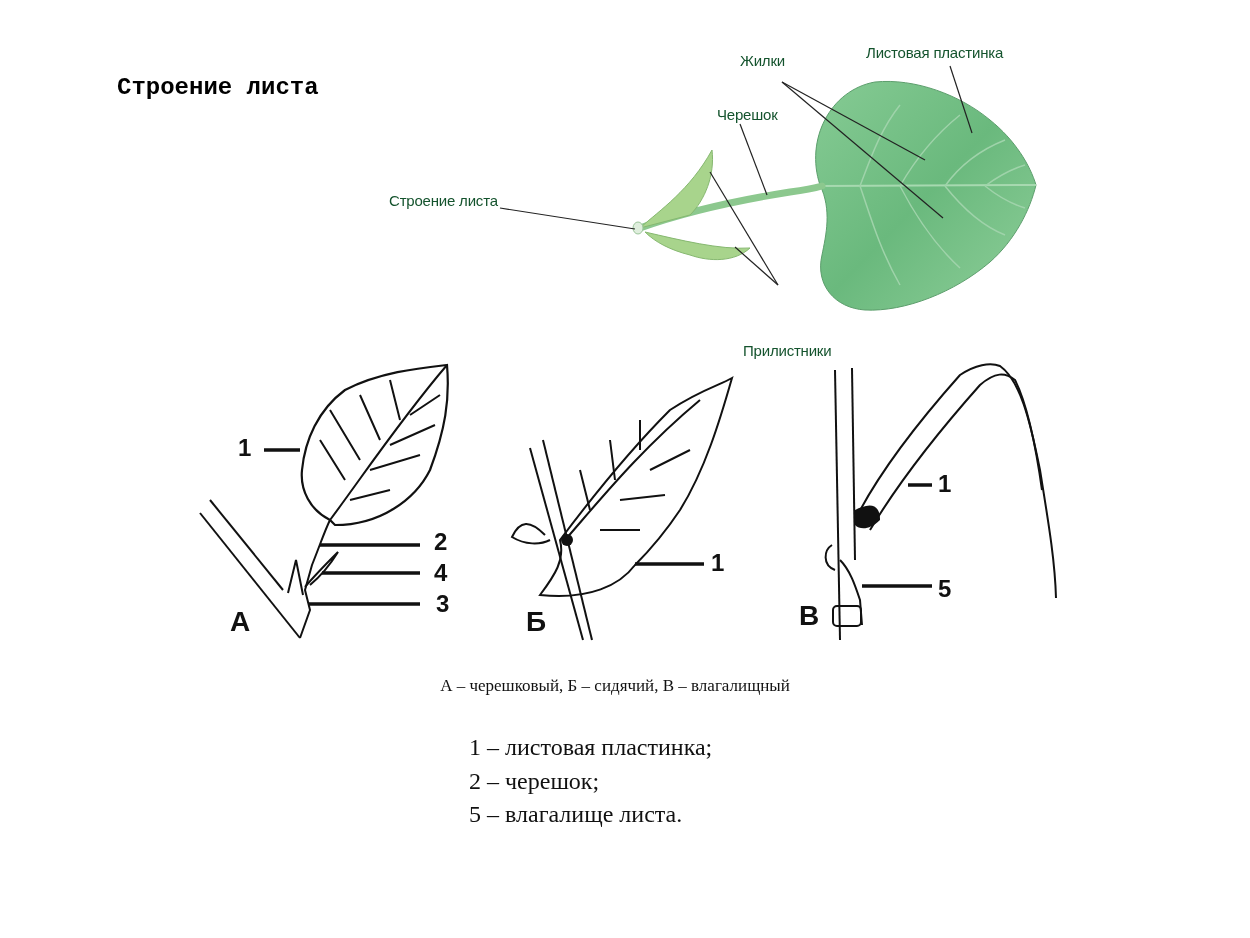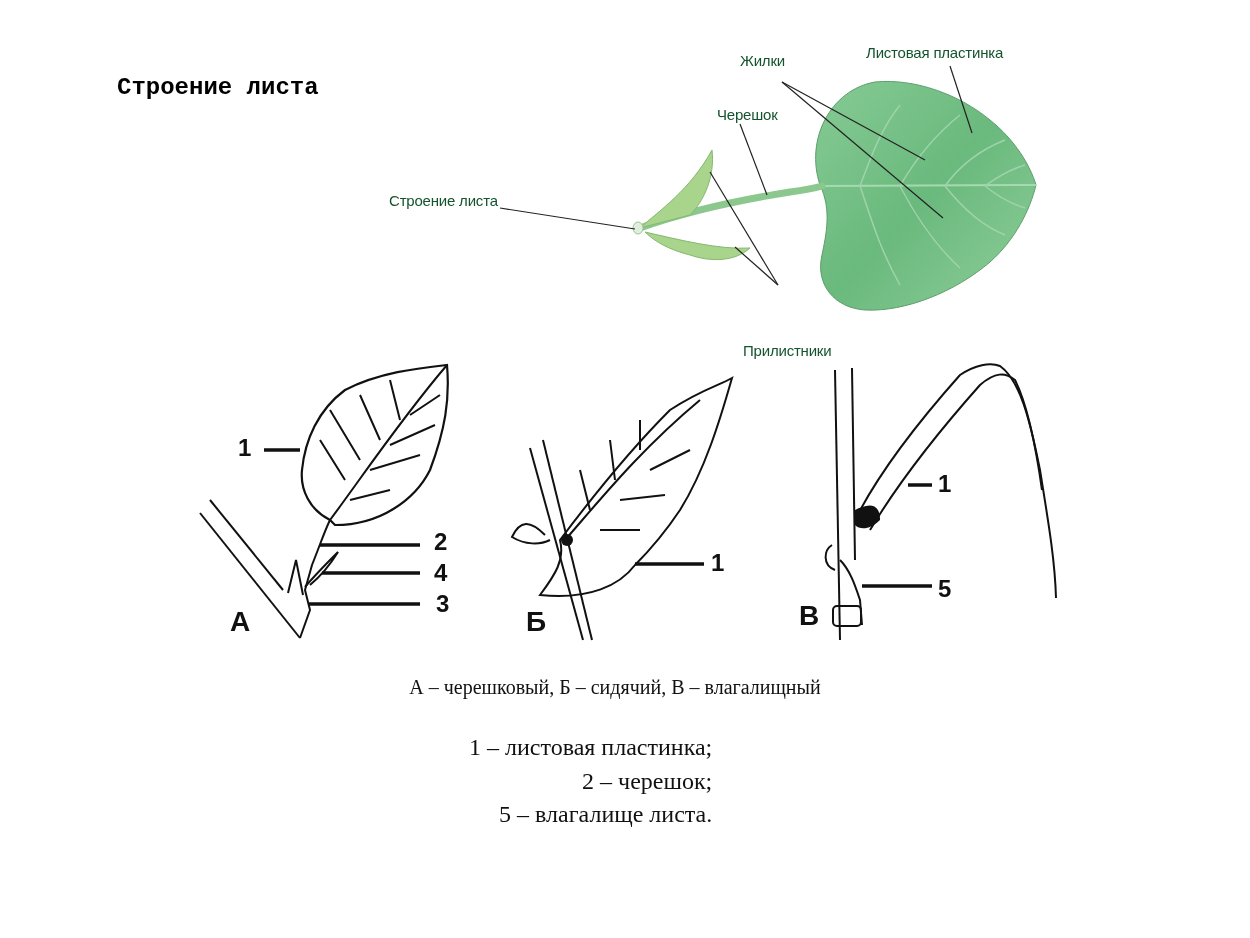--- a/index.html
+++ b/index.html
@@ -14,25 +14,25 @@
   }
   .num {
     position: absolute; font-family: "Liberation Sans", sans-serif; font-weight: bold; font-size: 24px; color: #111;
   }
   .letter {
     position: absolute; font-family: "Liberation Sans", sans-serif; font-weight: bold; font-size: 28px; color: #111;
   }
   svg { position: absolute; left: 0; top: 0; }
   .caption {
     position: absolute; left: 0; width: 1230px; top: 676px; text-align: center;
-    font-family: "Liberation Serif", serif; font-size: 20px; color: #111;
+    font-family: "Liberation Serif", serif; font-size: 17px; color: #111;
   }
   .legend {
     position: absolute; left: 469px; top: 731px;
-    font-family: "Liberation Serif", serif; font-size: 24px; color: #111; line-height: 33.5px; text-align: right;
+    font-family: "Liberation Serif", serif; font-size: 24px; color: #111; line-height: 33.5px;
   }
   .legend div { white-space: nowrap; }
 </style>
 </head>
 <body>
 
 <div class="title">Строение листа</div>
 
 <svg width="1250" height="938">
   <defs>

